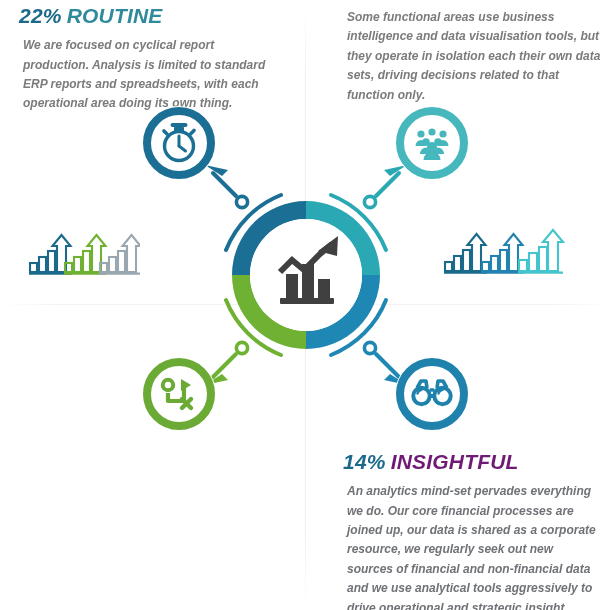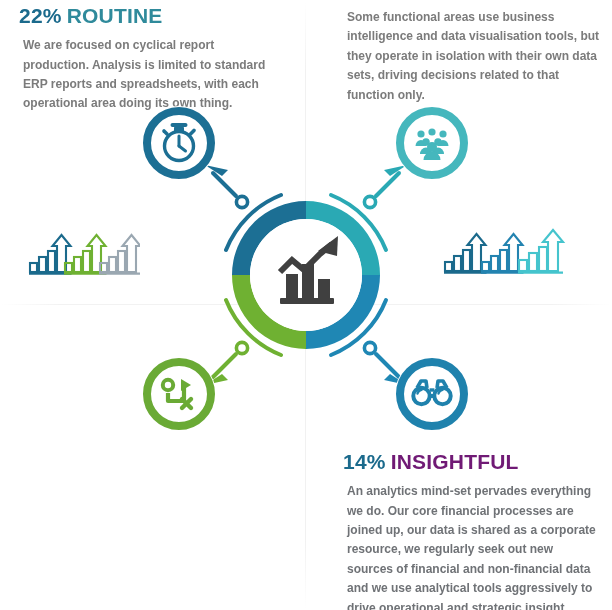--- a/index.html
+++ b/index.html
@@ -10,20 +10,21 @@
   body {
     font-family: "Liberation Sans", sans-serif;
     -webkit-font-smoothing: antialiased;
   }
   #canvas {
     position: relative;
     width: 612px;
     height: 610px;
     background: #ffffff;
     overflow: hidden;
+    font-style: italic;
   }
 
   
   .divider-v {
     position: absolute;
     left: 305px;
     top: 0;
     width: 1px;
     height: 610px;
     background: linear-gradient(to bottom,
@@ -113,21 +114,21 @@
 
   <div class="divider-v"></div>
   <div class="divider-h"></div>
 
   <div class="block tl">
     <h2 class="heading"><span class="pct" style="color: rgb(27, 106, 140);">22%</span><span class="word" style="color: rgb(47, 138, 155);">ROUTINE</span></h2>
     <p class="body-text">We are focused on cyclical report production. Analysis is limited to standard ERP reports and spreadsheets, with each operational area doing its own thing.</p>
   </div>
 
   <div class="block tr">
-    <p class="body-text">Some functional areas use business intelligence and data visualisation tools, but they operate in isolation with their own data sets, driving decisions related to that function only.</p>
+    <p class="body-text">Some functional areas use business intelligence and data visualisation tools, but they operate in isolation each their own data sets, driving decisions related to that function only.</p>
   </div>
 
 
   <div class="block br">
     <h2 class="heading"><span class="pct" style="color: rgb(27, 106, 140);">14%</span><span class="word" style="color: #701a75;">INSIGHTFUL</span></h2>
     <p class="body-text">An analytics mind-set pervades everything we do. Our core financial processes are joined up, our data is shared as a corporate resource, we regularly seek out new sources of financial and non-financial data and we use analytical tools aggressively to drive operational and strategic insight, competitiveness and decision-making.</p>
   </div>
 
   <div id="center-graphic">
     <svg width="300" height="342" viewBox="0 0 300 342" xmlns="http://www.w3.org/2000/svg">

